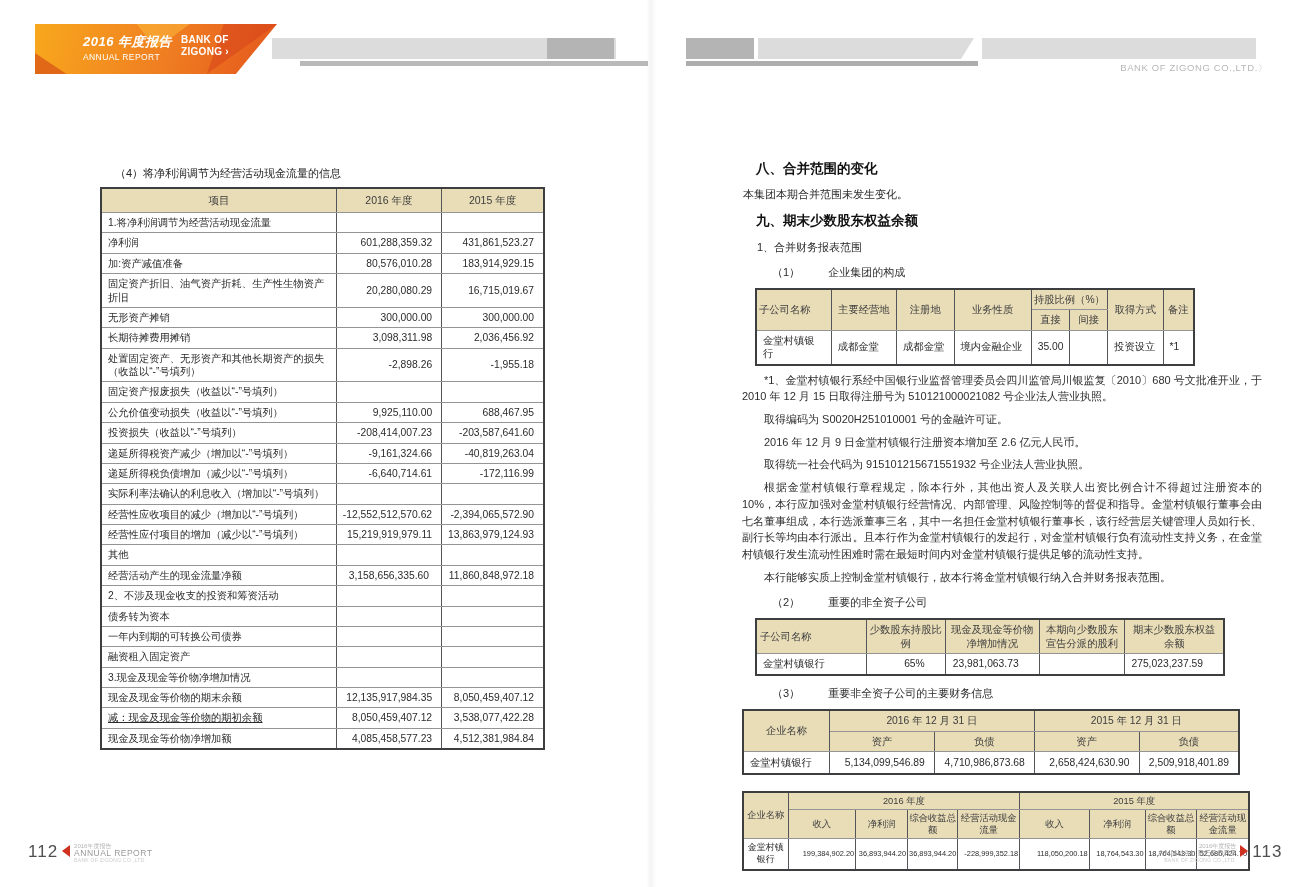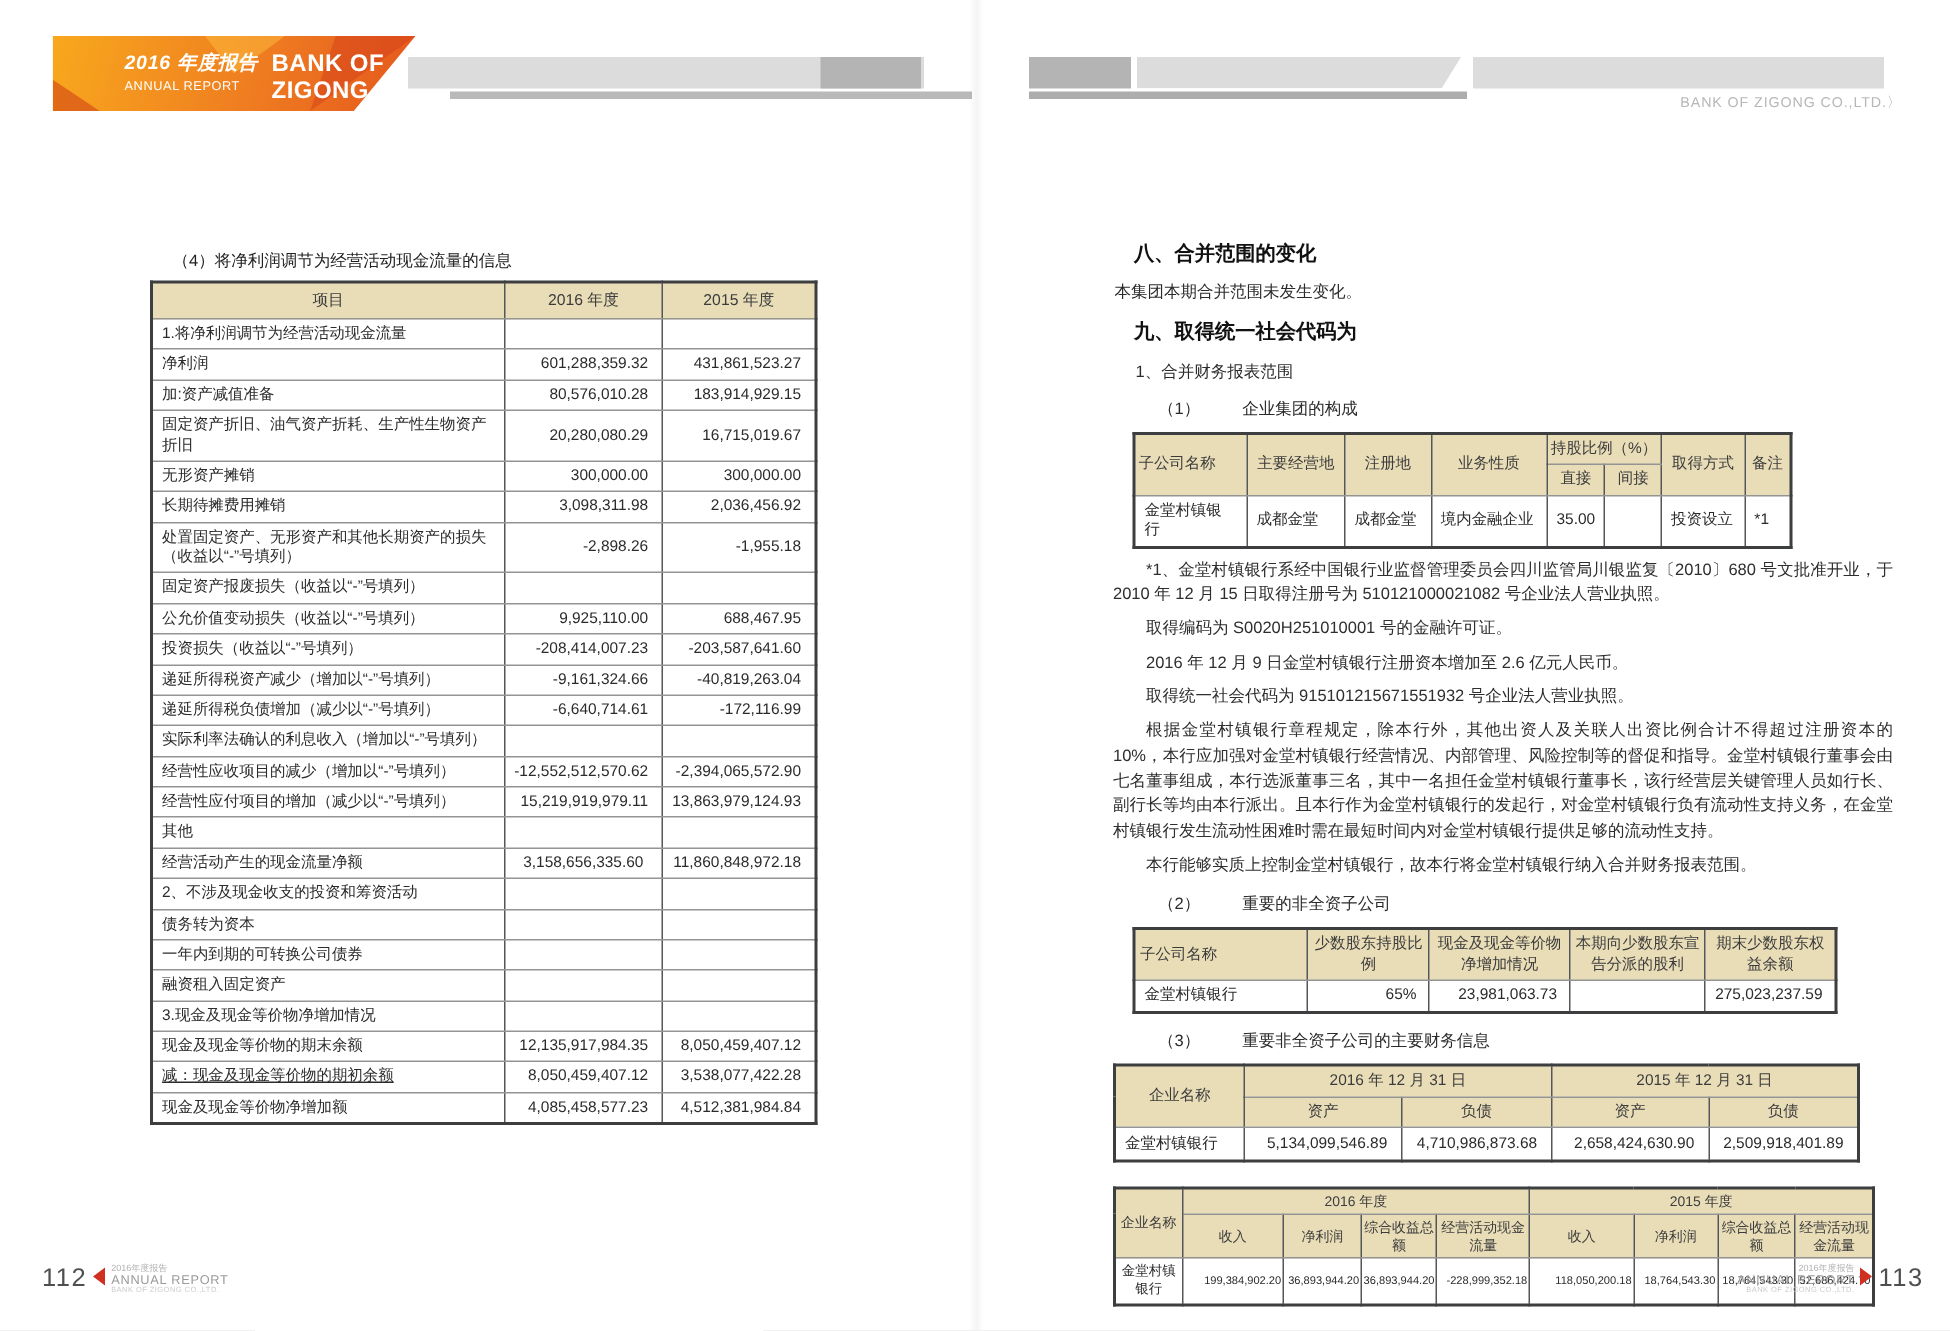--- a/index.html
+++ b/index.html
@@ -14,21 +14,21 @@
   .banner{left:35px;top:24px;width:242px;height:50px;
           background:linear-gradient(105deg,#f8a81d 0%,#ef7d21 55%,#e4571d 100%);
           clip-path:polygon(0 0,100% 0,83% 100%,0 100%);}
   .facet{position:absolute;inset:0;}
   .f1{background:rgba(211,59,24,0.45);clip-path:polygon(78% 0,100% 0,71% 100%);}
   .f2{background:rgba(255,198,66,0.45);clip-path:polygon(42% 0,64% 0,50% 50%);}
   .f3{background:rgba(206,58,20,0.55);clip-path:polygon(0 58%,13% 100%,0 100%);}
   .banner-text{position:absolute;left:48px;top:9px;display:flex;gap:9px;color:#fff;}
   .bt-cn{font-size:13px;font-weight:bold;font-style:italic;letter-spacing:.5px;}
   .bt-en{font-size:8.5px;letter-spacing:.4px;margin-top:1px;}
-  .bt-bank{font-size:16px;font-weight:bold;line-height:1.15;letter-spacing:.3px;margin-top:1px;}
+  .bt-bank{font-size:10px;font-weight:bold;line-height:1.15;letter-spacing:.3px;margin-top:1px;}
 
   
   .gbar{background:#dcdcdc;height:21px;top:38px;}
   .gdark{background:#b4b4b4;height:21px;top:38px;}
   .gline{height:5px;top:61px;background:#b9b9b9;}
   .rbank{top:62px;left:990px;width:278px;text-align:right;font-size:9.5px;color:#b7b7b7;letter-spacing:.6px;}
 
   
   table{border-collapse:collapse;}
   th{background:#e9ddb8;font-weight:500;color:#3c3c3c;}
@@ -54,21 +54,21 @@
   .rp-sub2{font-size:11px;margin:10px 0 8px 30px;}
   .rp-sub2 .gap{display:inline-block;width:28px;}
   .note{font-size:11px;line-height:1.52;text-align:justify;text-indent:2em;margin:6px 0;color:#2e2e2e;}
 
   .t1{width:440px;margin-left:13px;font-size:10.3px;}
   .t1 th{font-size:10.3px;padding:3px 2px;}
   .t1 td{height:14px;}
   .t2{width:470px;margin-left:13px;font-size:10.3px;margin-top:4px;}
   .t2 th{font-size:10.3px;padding:3px 3px;}
   .t2 td{height:14px;}
-  .t2 td:nth-child(2),.t2 td:nth-child(3),.t2 td:nth-child(5){padding-right:8px;}
+  .t2 td:nth-child(2),.t2 td:nth-child(3),.t2 td:nth-child(5){padding-right:20px;}
   .t3{width:498px;font-size:10.3px;margin-top:4px;}
   .t3 th{padding:3px 2px;}
   .t3 td{height:15px;}
   .t3 td{padding-right:9px;}
   .t3 td:first-child{padding-right:4px;}
   .t4{width:508px;font-size:9.5px;margin-top:16px;}
   .t4 th{padding:2px 1px;font-size:9.3px;}
   .t4 td{font-size:7.4px;padding:3px 1px;height:20px;}
   .t4 td:first-child{font-size:9px;text-align:center;}
 
@@ -271,21 +271,21 @@
       <span class="f-en">ANNUAL REPORT</span>
       <span class="f-sub">BANK OF ZIGONG CO.,LTD.</span>
     </span>
   </div>
 
   <div class="abs rp">
 
     <div class="h2">八、合并范围的变化</div>
     <div class="rp-body">本集团本期合并范围未发生变化。</div>
 
-    <div class="h2">九、取得统一社会代码为</div>
+    <div class="h2">九、期末少数股东权益余额</div>
     <div class="rp-sub">1、合并财务报表范围</div>
     <div class="rp-sub2">
       <span>（1）</span><span class="gap"></span><span>企业集团的构成</span>
     </div>
 
     <table class="t1">
       <colgroup>
         <col style="width:76px">
           <col style="width:66px">
           <col style="width:58px">

